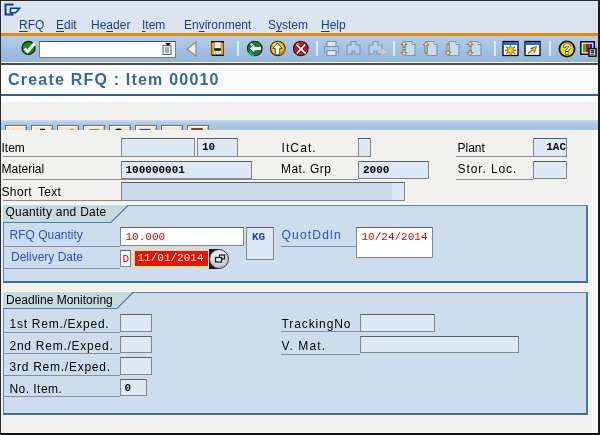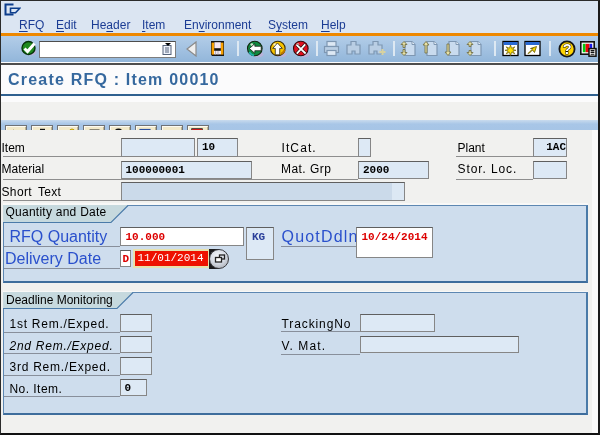--- a/index.html
+++ b/index.html
@@ -2,23 +2,23 @@
 <html><head>
 <meta charset="utf-8">
 <style>
 * { margin:0; padding:0; box-sizing:border-box; }
 html,body { width:600px; height:435px; overflow:hidden; }
 body { position:relative; font-family:"Liberation Sans", sans-serif; background:#f1f1ef;
   border-left:1px solid #2b2b2b; border-top:1px solid #2b2b2b;
   border-right:2px solid #1a1a1a; border-bottom:2px solid #111; }
 .abs { position:absolute; }
 .lbl { position:absolute; font-size:12px; color:#000; white-space:nowrap; }
-.blbl { position:absolute; font-size:16px; color:#2a50cc; white-space:nowrap; }
+.blbl { position:absolute; font-size:12px; color:#2a50cc; white-space:nowrap; }
 .fld { position:absolute; background:#dde9f5; border:1px solid #868686; border-top-color:#5f5f5f; font-family:"Liberation Mono",monospace; font-size:11px; font-weight:bold; color:#000; white-space:nowrap; }
-.wfld { background:#ffffff; color:#dd0000; font-weight:bold; }
+.wfld { background:#ffffff; color:#dd0000; font-weight:normal; }
 .hline { position:absolute; height:1px; background:#8e8e8e; }
 .ul { position:absolute; height:1px; background:#888f9b; }
 .sep { position:absolute; top:5px; width:2px; height:15px; background:#dde8f2; }
 .btn { position:absolute; top:5px; width:22px; height:21px; background:#f2e9ca;
   border:1px solid #6f7276; box-shadow:inset 1px 1px 0 rgba(255,255,255,.75), inset -1px -1px 0 rgba(90,80,40,.35); }
 .btn svg { position:absolute; left:2px; top:1px; }
 .gbox { position:absolute; left:2px; width:585px; background:#cedded;
   border:1px solid #5d87b2; border-bottom:2px solid #3e6d9c; border-right:2px solid #4a7aa8; }
 u { text-decoration:underline; text-underline-offset:2px; }
 </style>
@@ -270,21 +270,21 @@
   <div class="abs" style="left:2px;top:73px;width:585px;height:2.5px;background:#f8f8f7;"></div>
   <div class="abs" style="left:2px;top:160.5px;width:585px;height:2.5px;background:#f8f8f7;"></div>
 
   <div class="gbox" style="top:75px;height:77.5px;">
     <svg class="abs" style="left:-1px;top:-1px;" width="127" height="19" viewBox="0 0 127 19">
       <path d="M0,0 H125 L108,17.5 H0 Z" fill="#c6d9de"></path>
       <path d="M125,0.5 L108,17.5 H0" fill="none" stroke="#4a7ba9" stroke-width="1.1"></path>
     </svg>
     <div class="lbl" style="left:1.5px;top:-1.5px;letter-spacing:0.25px;">Quantity and Date</div>
     <div class="blbl" style="left:5.5px;top:22px;">RFQ Quantity</div>
-    <div class="blbl" style="left:1px;top:44px;">Delivery Date</div>
+    <div class="blbl" style="left:7px;top:44px;">Delivery Date</div>
     <div class="blbl" style="left:277.5px;top:22px;letter-spacing:1.2px;">QuotDdln</div>
     <div class="ul" style="left:0;top:40px;width:116px;"></div>
     <div class="ul" style="left:0;top:62px;width:116px;"></div>
     <div class="ul" style="left:277px;top:40px;width:76px;"></div>
     <div class="fld wfld" style="left:115.5px;top:21px;width:124px;height:19px;padding:3px 0 0 5px;">10.000</div>
     <div class="fld" style="left:242px;top:21px;width:27.5px;height:33px;padding:3px 0 0 5px;color:#2a3f9a;">KG</div>
     <div class="fld wfld" style="left:351.5px;top:21px;width:77.5px;height:31px;padding:3px 0 0 5px;">10/24/2014</div>
     <div class="fld wfld" style="left:115.5px;top:43.5px;width:11.5px;height:17.5px;padding:2px 0 0 2px;">D</div>
     <div class="abs" style="left:128.5px;top:42.5px;width:77px;height:19.5px;border:2px solid #e7e1ad;background:#ee1100;font-family:'Liberation Mono',monospace;font-size:11px;color:#fff;padding:1.5px 0 0 3px;">11/01/2014</div>
     <div class="abs" style="left:204.5px;top:43px;width:10px;height:19.5px;background:#1a1a1c;"></div>
@@ -296,21 +296,21 @@
     </div>
   </div>
 
   <div class="gbox" style="top:162px;height:123px;">
     <svg class="abs" style="left:-1px;top:-1px;" width="132" height="18" viewBox="0 0 132 18">
       <path d="M0,0 H130 L114,16.5 H0 Z" fill="#c6d9de"></path>
       <path d="M130,0.5 L114,16.5 H0" fill="none" stroke="#4a7ba9" stroke-width="1.1"></path>
     </svg>
     <div class="lbl" style="left:2px;top:0;">Deadline Monitoring</div>
     <div class="lbl" style="left:5.5px;top:24px;letter-spacing:0.75px;">1st Rem./Exped.</div>
-    <div class="lbl" style="left:5.5px;top:45.5px;letter-spacing:0.75px;font-style:italic;">2nd Rem./Exped.</div>
+    <div class="lbl" style="left:5.5px;top:45.5px;letter-spacing:0.75px;">2nd Rem./Exped.</div>
     <div class="lbl" style="left:5.5px;top:67px;letter-spacing:0.75px;">3rd Rem./Exped.</div>
     <div class="lbl" style="left:5.5px;top:88.5px;letter-spacing:0.45px;">No. Item.</div>
     <div class="lbl" style="left:277.5px;top:24px;letter-spacing:0.9px;">TrackingNo</div>
     <div class="lbl" style="left:277.5px;top:45.5px;letter-spacing:1.1px;">V. Mat.</div>
     <div class="ul" style="left:0;top:38.5px;width:116px;"></div>
     <div class="ul" style="left:0;top:60px;width:116px;"></div>
     <div class="ul" style="left:0;top:81.5px;width:116px;"></div>
     <div class="ul" style="left:0;top:103px;width:116px;"></div>
     <div class="ul" style="left:277px;top:37.5px;width:79px;"></div>
     <div class="ul" style="left:277px;top:60.5px;width:79px;"></div>

